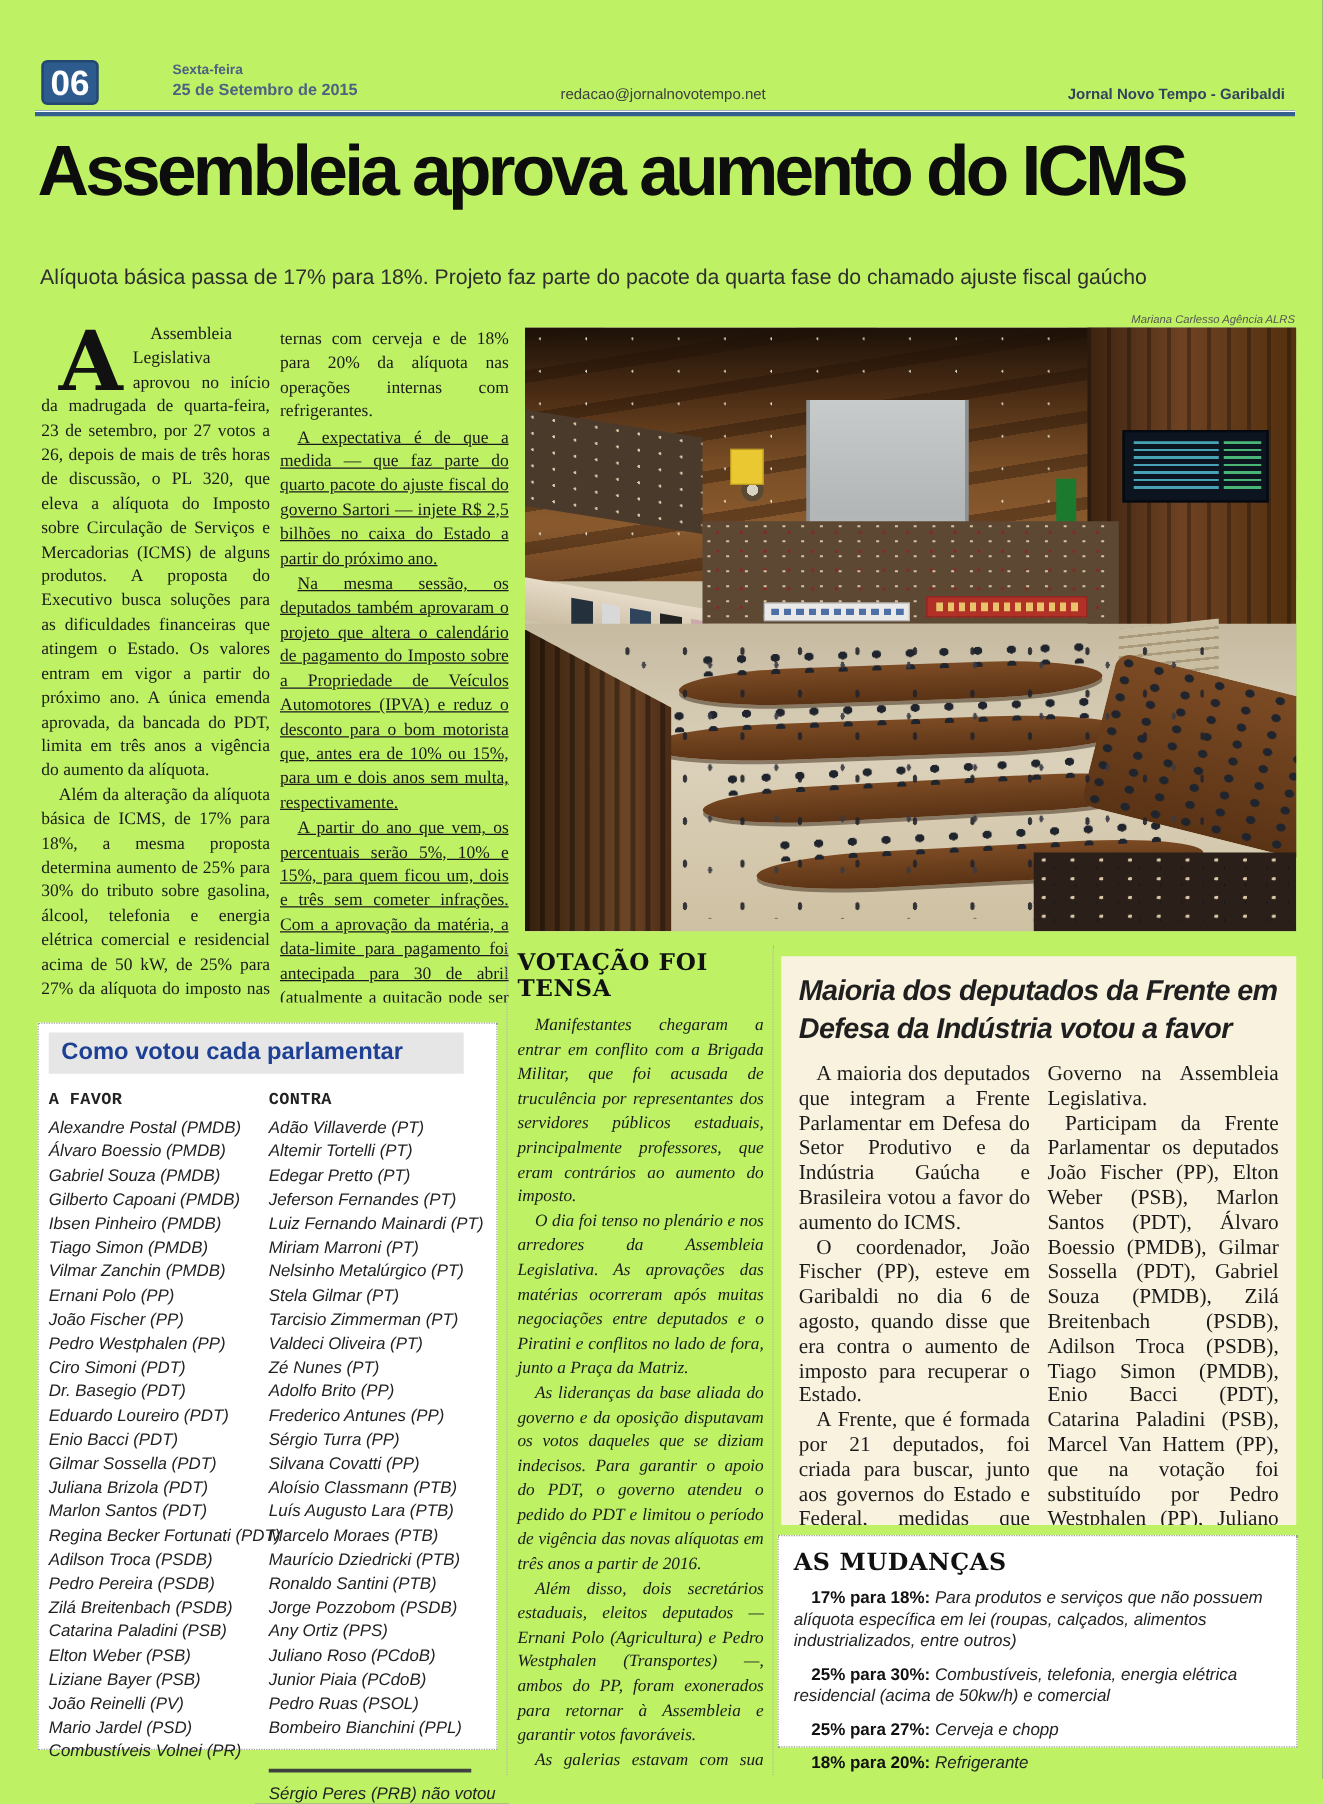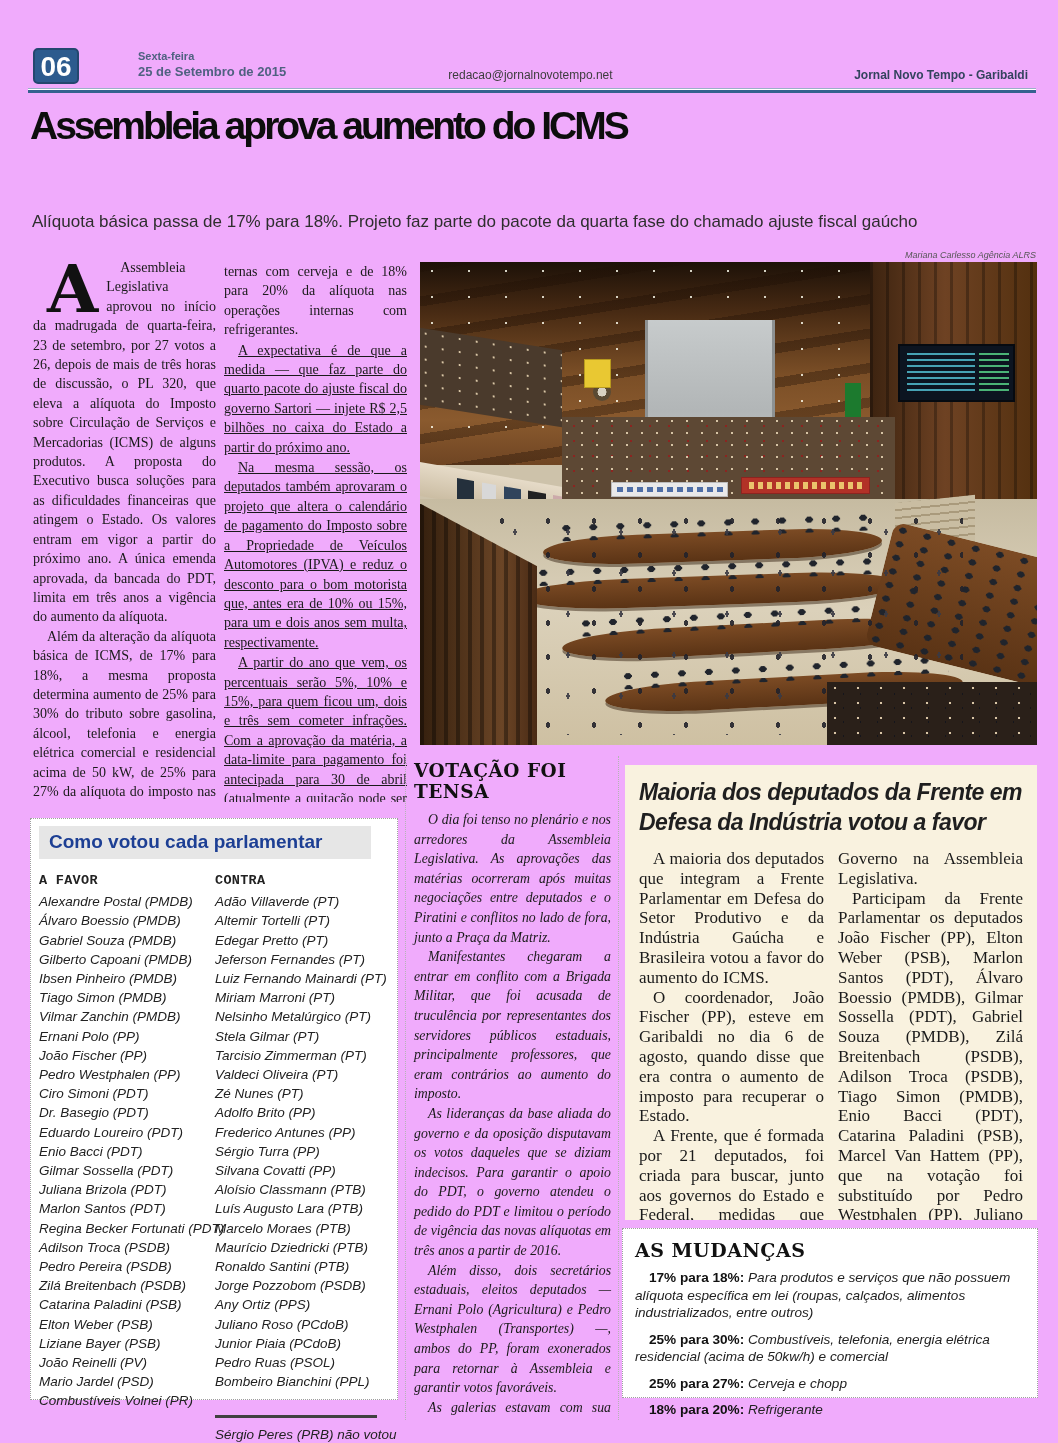--- a/index.html
+++ b/index.html
@@ -1,36 +1,36 @@
 <!DOCTYPE html>
 <html><head>
 <meta charset="utf-8">
 <style>
   html,body{margin:0;padding:0;background:#888;}
-  .sheet{position:relative;width:1058px;height:1443px;background:#f0abfc;margin:0 auto;
+  .sheet{position:relative;width:1058px;height:1443px;background:#bef264;margin:0 auto;
          font-family:"Liberation Serif","DejaVu Serif",serif;color:#1a1a1a;overflow:hidden;}
 
   
   .hdr{position:absolute;left:33px;right:30px;top:48px;height:40px;}
   .pgnum{position:absolute;left:0;top:0;width:46px;height:36px;background:#2d5b8e;color:#fff;
          font-family:"Liberation Sans",sans-serif;font-weight:bold;font-size:28px;text-align:center;
          line-height:34px;border-radius:5px;border:2px solid #24476f;box-sizing:border-box;}
   .daydate{position:absolute;left:58px;top:2px;font-family:"Liberation Sans",sans-serif;color:#4f6180;margin-left:47px;}
   .daydate .day{font-size:11px;font-weight:bold;}
   .daydate .date{font-size:13px;font-weight:bold;margin-top:2px;}
   .hdr-mail{position:absolute;left:0;right:0;top:20px;text-align:center;font-family:"Liberation Sans",sans-serif;
             font-size:12px;color:#3d3d3d;}
   .hdr-paper{position:absolute;right:0;top:20px;font-family:"Liberation Sans",sans-serif;font-size:12px;
              font-weight:bold;color:#33435e;}
   .hdr-rule{position:absolute;left:28px;right:22px;top:88px;height:5px;
             background:linear-gradient(180deg,#9ab0c8 0 1px,#ffffff 1px 2px,#35618f 2px 5px);}
 
   
   .headline{position:absolute;left:30px;right:24px;top:104px;font-family:"Liberation Sans",sans-serif;
-            font-weight:bold;font-size:39px;letter-spacing:-3px;color:#0d0d0d;white-space:nowrap;}
+            font-weight:bold;font-size:57px;letter-spacing:-3px;color:#0d0d0d;white-space:nowrap;}
   .deck{position:absolute;left:32px;right:30px;top:212px;font-family:"Liberation Sans",sans-serif;
         font-size:17px;color:#2e2e2e;}
 
   
   .acol{position:absolute;top:258px;width:183px;height:545px;overflow:hidden;
         font-size:14px;line-height:19.4px;text-align:justify;}
   .acol p{margin:0;text-indent:14px;}
   .acol p + p{margin-top:1px;text-decoration:underline;}
   #col1{left:33px;}
   #col2{left:224px;top:262px;height:540px;}
@@ -290,22 +290,22 @@
             <div data-name="vote-name">Bombeiro Bianchini (PPL)</div>
           </div>
         <div class="vote-foot" data-name="vote-footnote">Sérgio Peres (PRB) não votou</div>
       </div>
     </div>
   </div>
 
   <div class="tensa" data-name="tensa-column">
     <h3 data-name="tensa-title">VOTAÇÃO FOI TENSA</h3>
     <div data-name="tensa-body">
+        <p data-name="tensa-paragraph">Manifestantes chegaram a entrar em conflito com a Brigada Militar, que foi acusada de truculência por representantes dos servidores públicos estaduais, principalmente professores, que eram contrários ao aumento do imposto.</p>
         <p data-name="tensa-paragraph">O dia foi tenso no plenário e nos arredores da Assembleia Legislativa. As aprovações das matérias ocorreram após muitas negociações entre deputados e o Piratini e conflitos no lado de fora, junto a Praça da Matriz.</p>
-        <p data-name="tensa-paragraph">Manifestantes chegaram a entrar em conflito com a Brigada Militar, que foi acusada de truculência por representantes dos servidores públicos estaduais, principalmente professores, que eram contrários ao aumento do imposto.</p>
         <p data-name="tensa-paragraph">As lideranças da base aliada do governo e da oposição disputavam os votos daqueles que se diziam indecisos. Para garantir o apoio do PDT, o governo atendeu o pedido do PDT e limitou o período de vigência das novas alíquotas em três anos a partir de 2016.</p>
         <p data-name="tensa-paragraph">Além disso, dois secretários estaduais, eleitos deputados — Ernani Polo (Agricultura) e Pedro Westphalen (Transportes) —, ambos do PP, foram exonerados para retornar à Assembleia e garantir votos favoráveis.</p>
         <p data-name="tensa-paragraph">As galerias estavam com sua lotação completa, divididas entre pessoas a favor e contra o aumento do ICMS.</p>
       </div>
   </div>
 
   <div class="frente" data-name="frente-box">
     <h3 data-name="frente-title">Maioria dos deputados da Frente em Defesa da Indústria votou a favor</h3>
     <div class="frente-body" data-name="frente-body">
         <p data-name="frente-paragraph">A maioria dos deputados que integram a Frente Parlamentar em Defesa do Setor Produtivo e da Indústria Gaúcha e Brasileira votou a favor do aumento do ICMS.</p>

